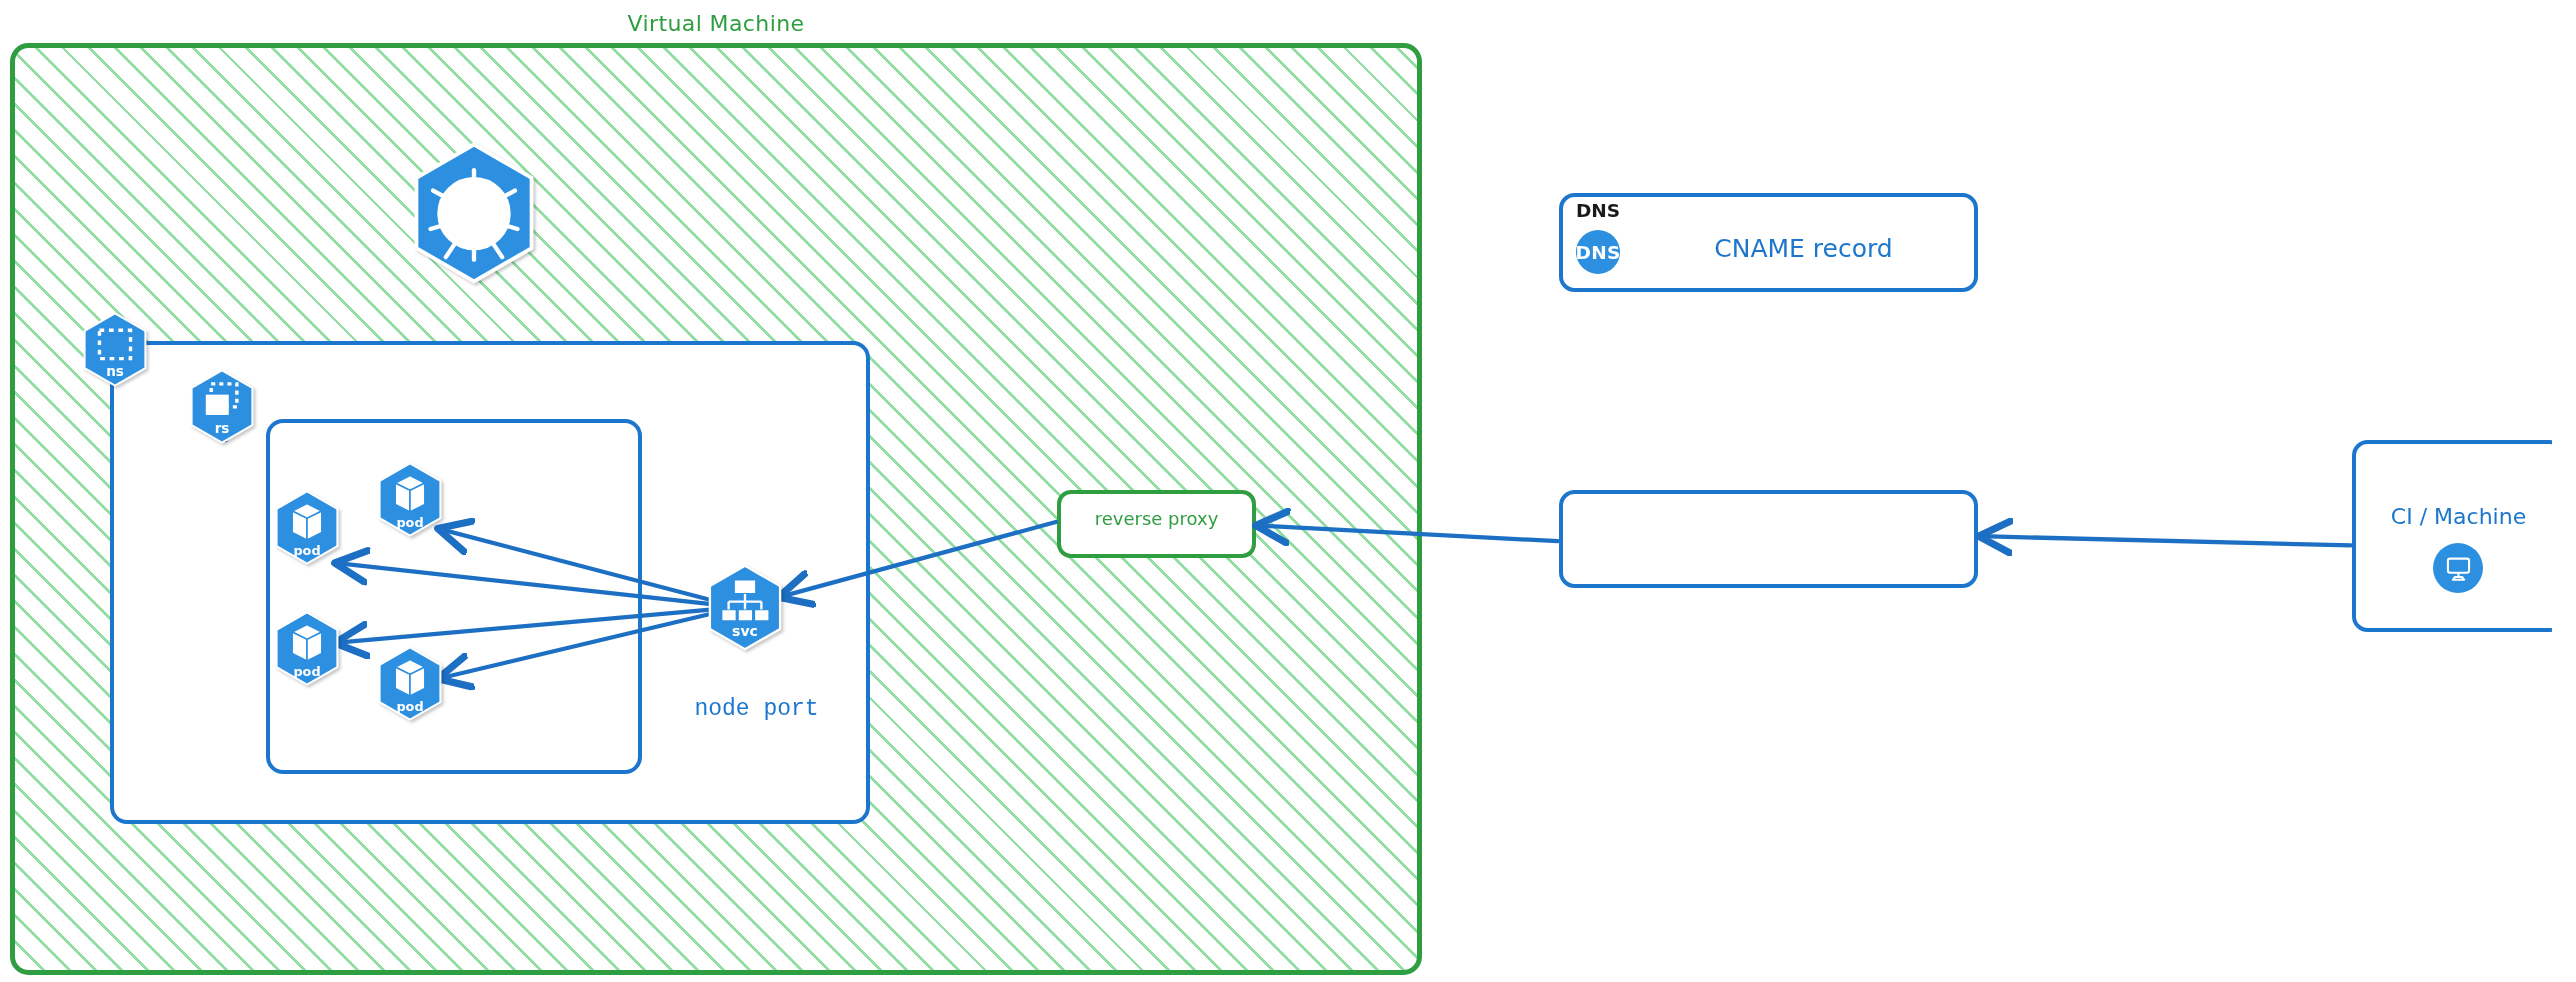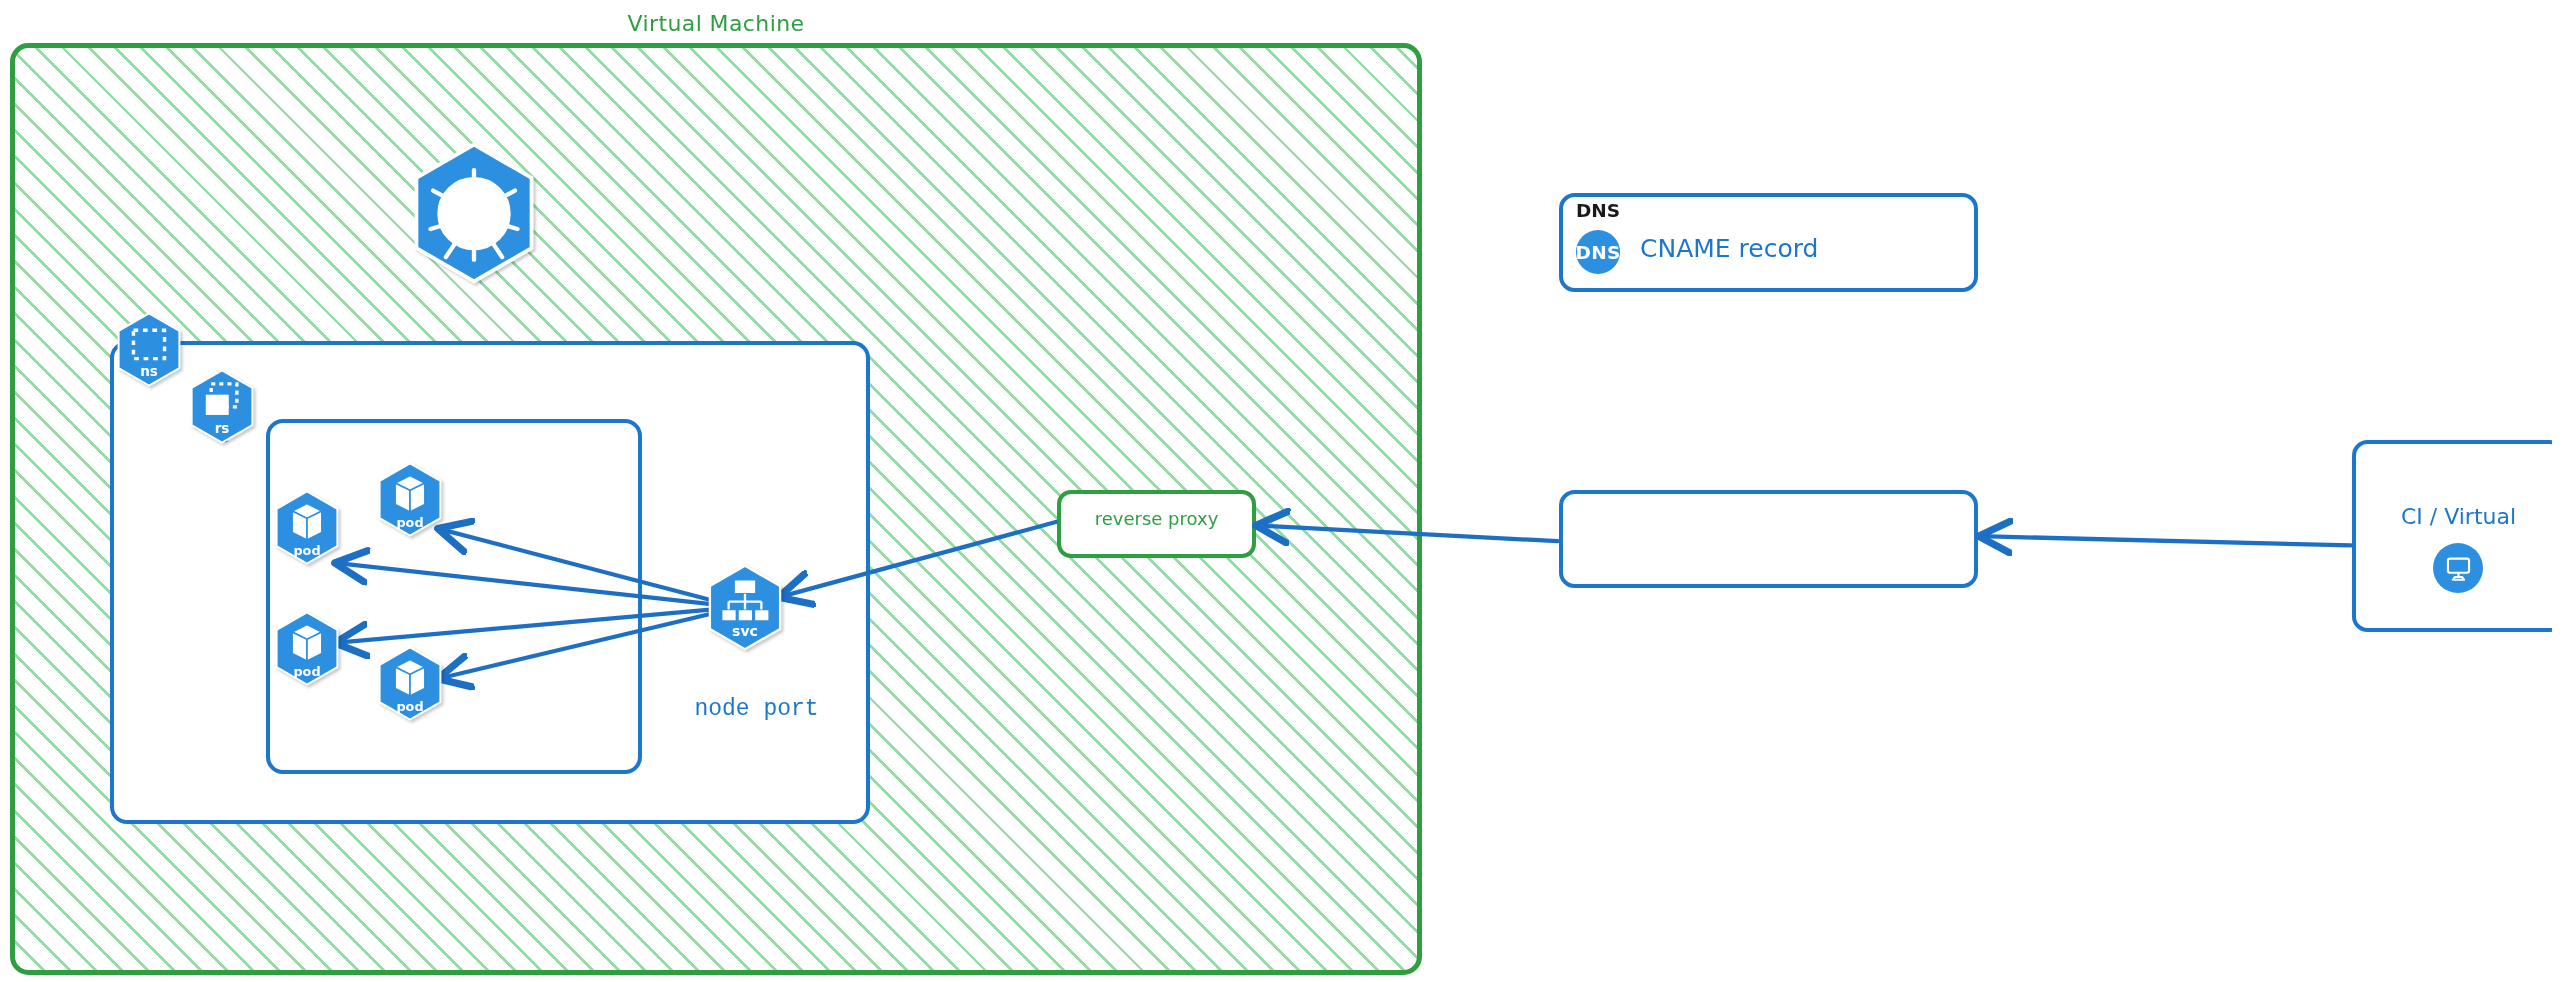--- a/index.html
+++ b/index.html
@@ -136,20 +136,21 @@
     display: flex;
     align-items: center;
     justify-content: center;
     letter-spacing: 0.3px;
   }
   .dns-text {
     position: absolute;
     left: 1640px;
     top: 234px;
     width: 327px;
+    text-align: center;
     font-size: 25px;
     color: #1d76cd;
     font-family: "DejaVu Sans", sans-serif;
   }
 
   
   .worker-card {
     left: 1559px;
     top: 490px;
     width: 419px;
@@ -281,21 +282,21 @@
 
 
   <div class="pbox dns-card"></div>
   <div class="dns-tag">DNS</div>
   <div class="dns-badge">DNS</div>
   <div class="dns-text">CNAME record</div>
 
   <div class="pbox worker-card"></div>
 
   <div class="pbox ci-card"></div>
-  <div class="boxlabel ci-text">CI / Virtual</div>
+  <div class="boxlabel ci-text">CI / Machine</div>
   <div class="ci-icon">
     <svg width="31" height="31" viewBox="0 0 44 44" aria-hidden="true">
       <rect x="7" y="8" width="30" height="20" rx="3" ry="3" fill="none" stroke="#ffffff" stroke-width="3"></rect>
       <path d="M22 28 L22 34 M14 38 L30 38 L27 34 L17 34 Z" fill="none" stroke="#ffffff" stroke-width="3" stroke-linejoin="round"></path>
     </svg>
   </div>
 
   <div class="pbox rp-card"></div>
   <div class="boxlabel rp-text">reverse proxy</div>
 
@@ -333,21 +334,21 @@
         <line x1="18" y1="38" x2="44" y2="52"></line>
         <line x1="82" y1="38" x2="56" y2="52"></line>
         <line x1="16" y1="68" x2="43" y2="60"></line>
         <line x1="84" y1="68" x2="57" y2="60"></line>
         <line x1="28" y1="90" x2="46" y2="63"></line>
         <line x1="72" y1="90" x2="54" y2="63"></line>
       </g>
     </svg>
   </div>
 
-  <div class="k8shex" style="left:115px; top:312px; width:68px; height:75px;">
+  <div class="k8shex" style="left:81px; top:312px; width:68px; height:75px;">
     <svg width="68" height="75" viewBox="0 0 100 111">
       <polygon class="hexfill" points="50,2 95,28 95,83 50,109 5,83 5,28"></polygon>
       <rect x="27" y="27" width="46" height="42" fill="none" stroke="#ffffff" stroke-width="5" stroke-dasharray="7 7"></rect>
       <text class="hexcap" x="50" y="94" font-size="20">ns</text>
     </svg>
   </div>
 
   <div class="k8shex" style="left:188px; top:369px; width:68px; height:75px;">
     <svg width="68" height="75" viewBox="0 0 100 111">
       <polygon class="hexfill" points="50,2 95,28 95,83 50,109 5,83 5,28"></polygon>

